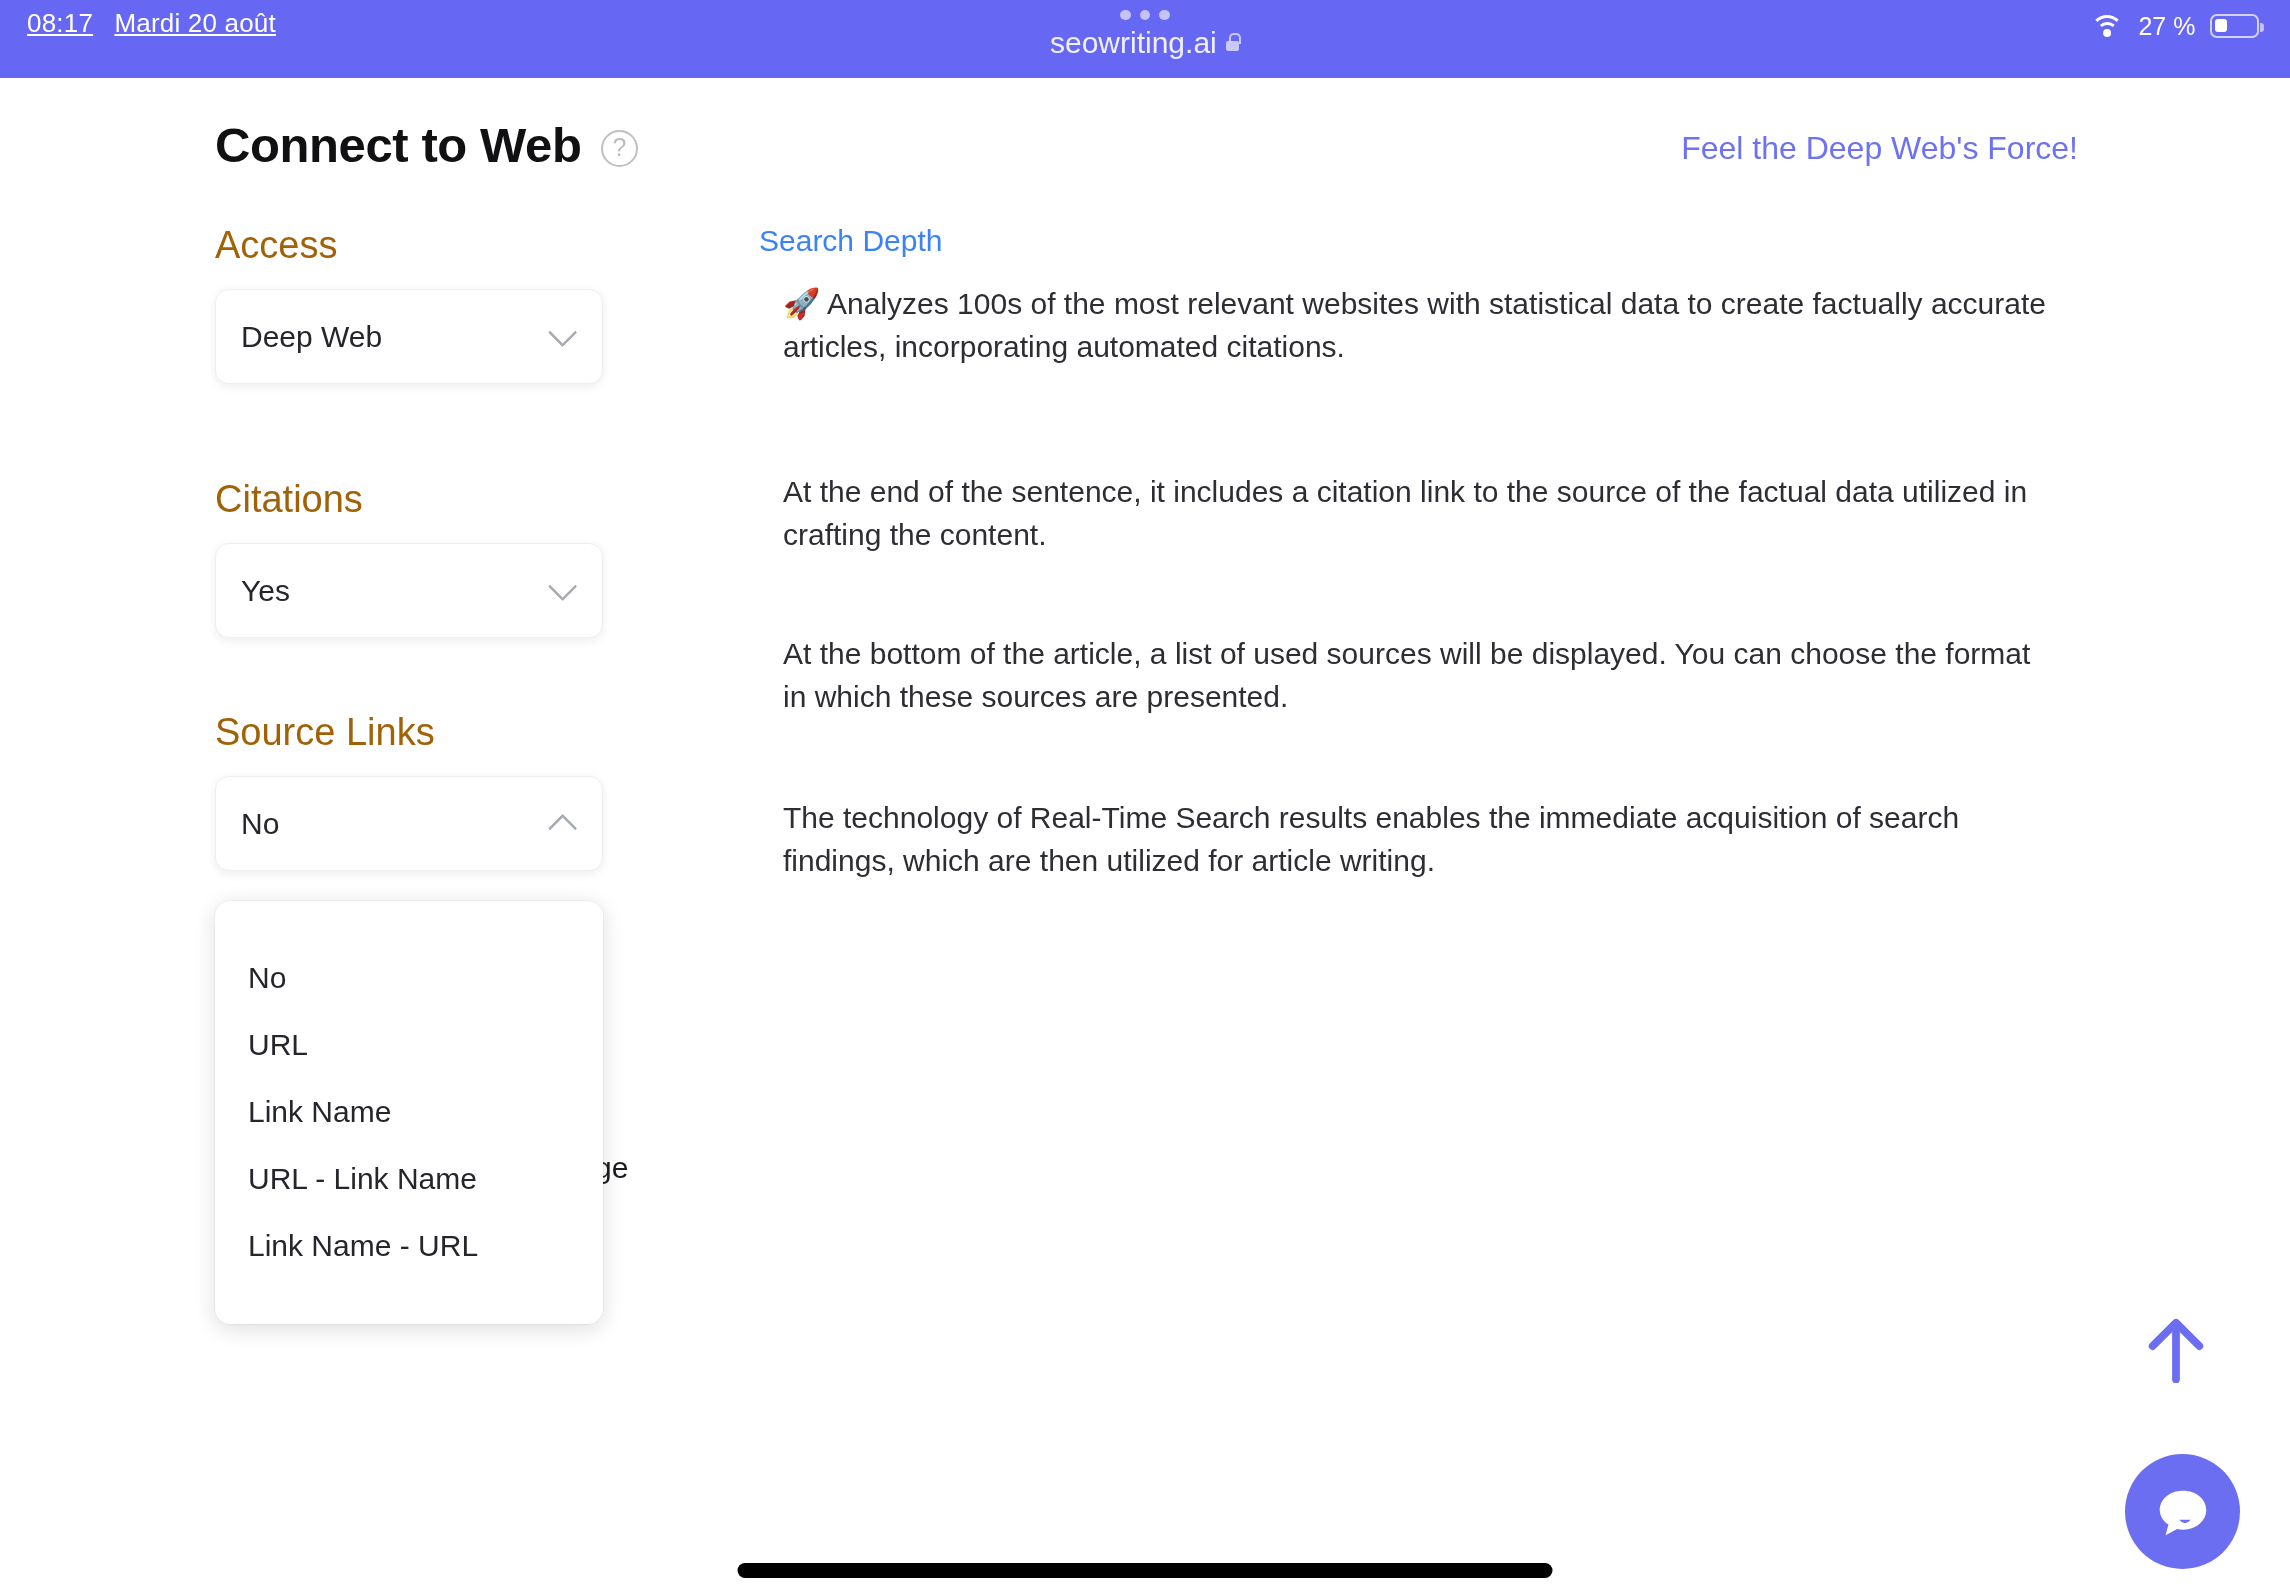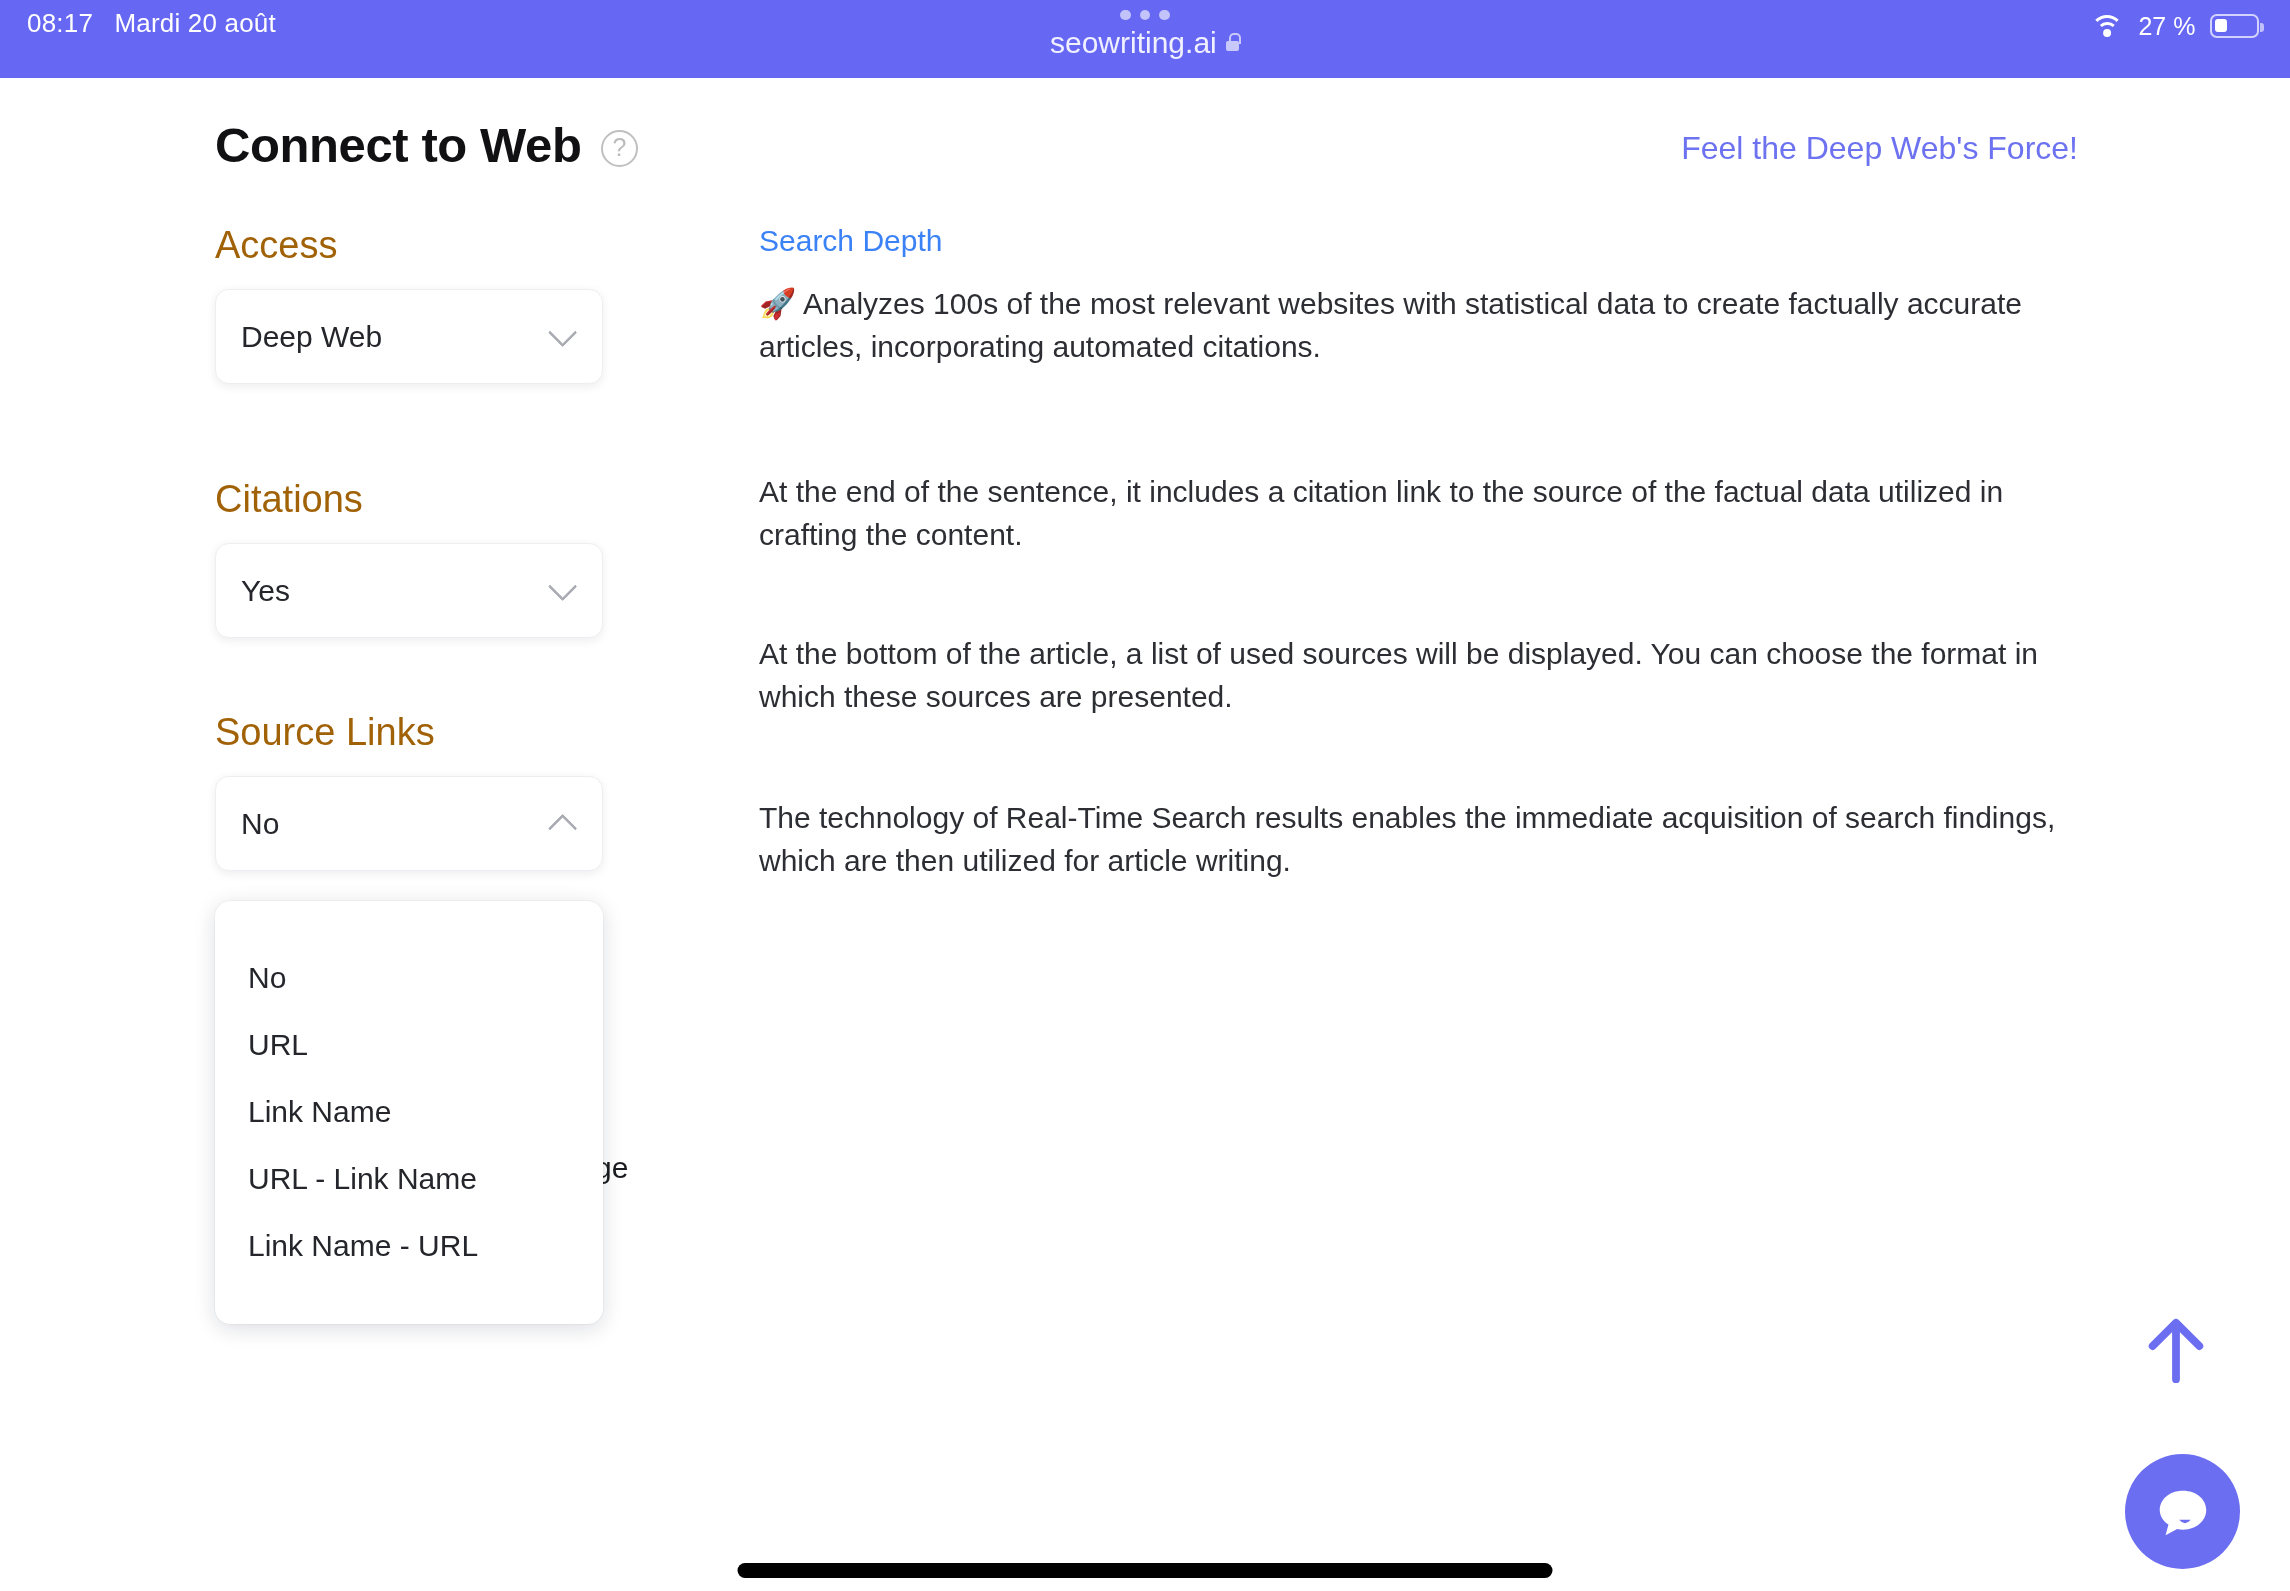--- a/index.html
+++ b/index.html
@@ -20,20 +20,21 @@
     background: #6667f3;
     color: #ffffff;
   }
   .sb-left {
     position: absolute;
     left: 27px; top: 7.8px;
     display: flex;
     gap: 21.3px;
     font-size: 26px;
     letter-spacing: 0.2px;
+    text-decoration: underline;
   }
   .sb-center {
     position: absolute;
     left: 0; right: 0; top: 9.7px;
     display: flex;
     flex-direction: column;
     align-items: center;
     gap: 5.8px;
   }
   .sb-dots { display: flex; gap: 8.7px; }
@@ -268,20 +269,21 @@
     width: 1310px;
   }
   .sec-title {
     font-size: 30px;
     color: #3b82f6;
   }
   .sec-text {
     font-size: 30px;
     line-height: 1.42;
     color: #2d2e33;
+    margin-left: 24px;
   }
   .blk-depth  { position: absolute; left: 0; top: 0; }
   .blk-depth .sec-text { margin-top: 25px; }
   .blk-cite   { position: absolute; left: 0; top: 247px; width: 1271px; }
   .blk-source { position: absolute; left: 0; top: 409px; width: 1291px; }
   .blk-rts    { position: absolute; left: 0; top: 573px; width: 1300px; }
 
   
   .scroll-top {
     position: absolute;

